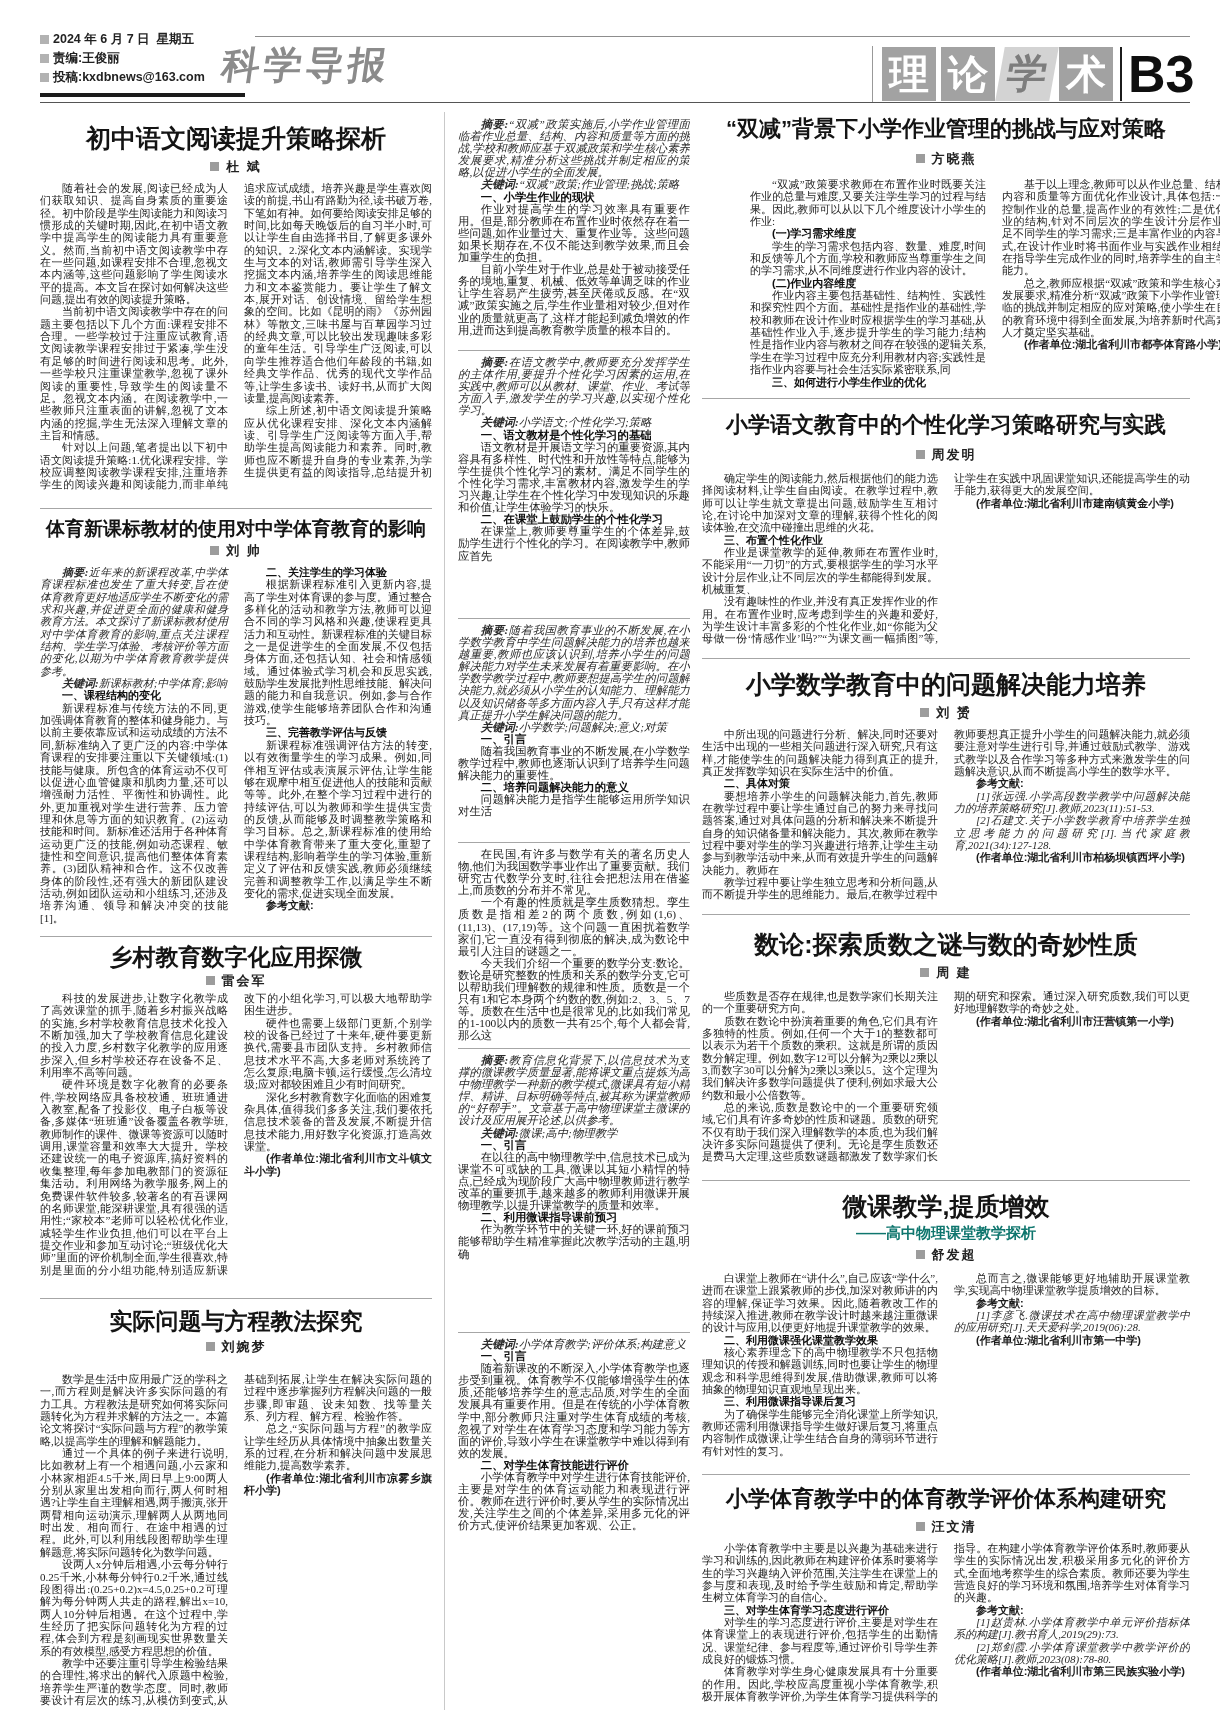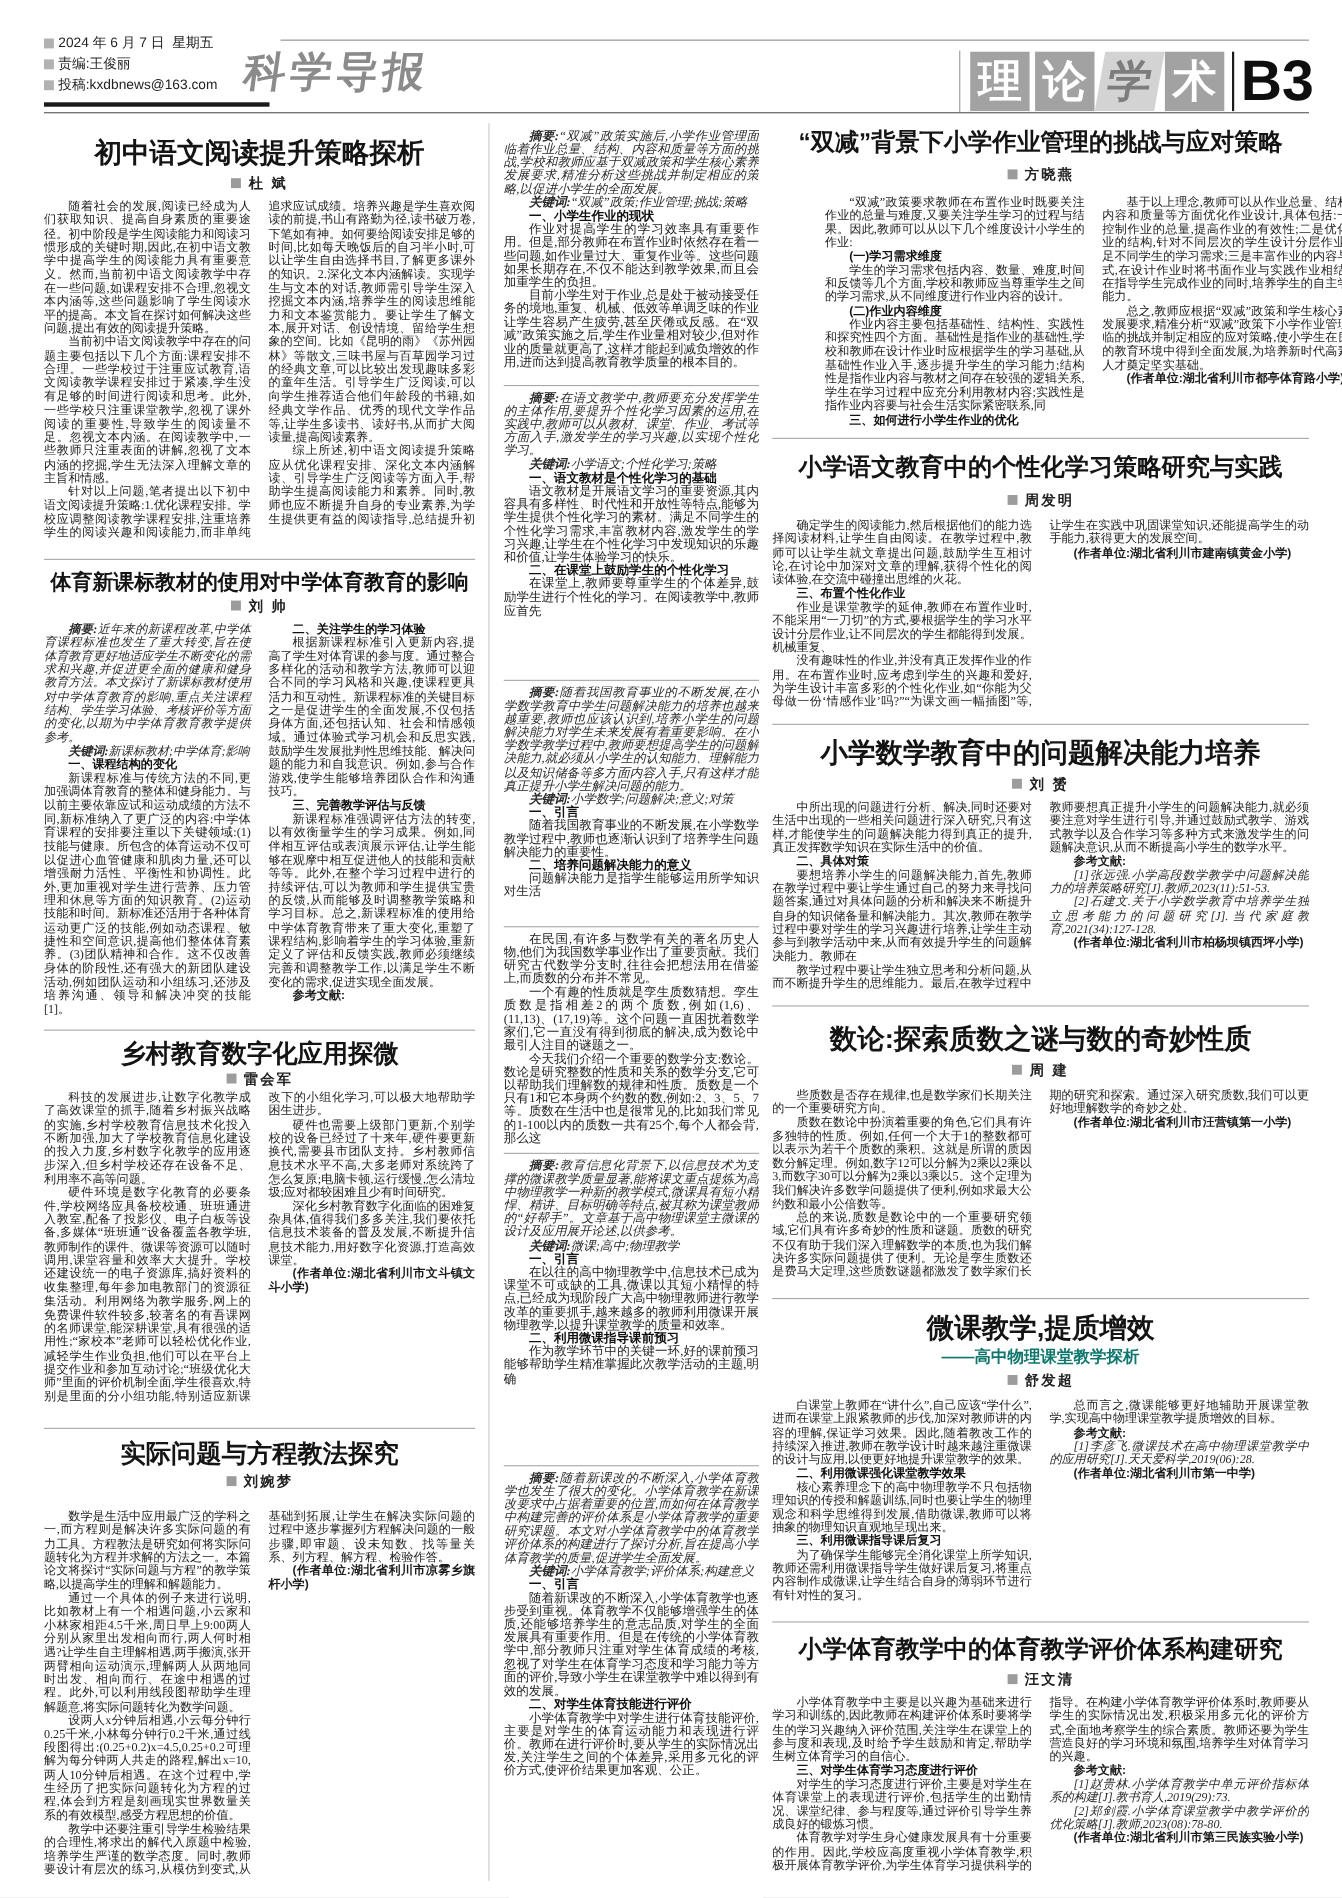--- a/index.html
+++ b/index.html
@@ -1,21 +1,21 @@
 <!DOCTYPE html>
 <html><head>
 <meta charset="utf-8">
 <style>
   html,body{margin:0;padding:0;background:#e8e8e6;}
   #page{position:relative;width:1220px;height:1725px;background:#ffffff;margin:0 auto;overflow:hidden;
         font-family:"Liberation Serif",serif;color:#1e1e1e;}
   
   .hdr-line{position:absolute;height:1px;background:#8d8d8d;}
   .hdr-info{position:absolute;left:40px;top:30px;width:205px;font-family:"Liberation Sans",sans-serif;
-            font-size:12.5px;font-weight:normal;color:#222;line-height:19px;}
+            font-size:12.5px;font-weight:bold;color:#222;line-height:19px;}
   .hdr-info .sq{display:inline-block;width:9px;height:9px;background:#b2b2b2;margin-right:4px;vertical-align:-1px;}
   .hdr-bar{position:absolute;left:40px;top:93px;width:205px;height:4px;background:#1b1b1b;}
   .masthead{position:absolute;left:222px;top:40px;font-size:38px;font-weight:bold;color:#8b8b8b;
             letter-spacing:4px;transform:skewX(-8deg);font-family:"Liberation Serif",serif;}
   .badge{position:absolute;top:46px;height:56px;display:flex;align-items:center;}
   .badge .blk{width:54px;height:54px;background:#a2a2a2;color:#fff;font-family:"Liberation Sans",sans-serif;
               font-weight:bold;font-size:40px;line-height:54px;text-align:center;margin-right:5px;}
   .badge .blk.cal{background:#d3d3d3;color:#7d7d7d;transform:skewX(-10deg);font-family:"Liberation Serif",serif;}
   .badge .vsep{width:2px;height:54px;background:#1b1b1b;margin:0 6px 0 2px;}
   .badge .pageno{font-family:"Liberation Sans",sans-serif;font-weight:bold;font-size:52px;color:#0f0f0f;}
@@ -107,20 +107,21 @@
 
   <div class="hline" style="left:40px;top:1298px;width:392px;"></div>
 
   <div class="art-title" style="left:40px;top:1306px;width:392px;font-size:23px;text-align:center;">实际问题与方程教法探究</div>
   <div class="author" style="left:40px;top:1338px;width:392px;"><span class="sq"></span><span>刘婉梦</span></div>
   <div class="cols" style="left:40px;top:1360px;width:392px;height:340px;margin-top:13px;">
       <p class="t-p">数学是生活中应用最广泛的学科之一,而方程则是解决许多实际问题的有力工具。方程教法是研究如何将实际问题转化为方程并求解的方法之一。本篇论文将探讨“实际问题与方程”的教学策略,以提高学生的理解和解题能力。</p>
       <p class="t-p">通过一个具体的例子来进行说明,比如教材上有一个相遇问题,小云家和小林家相距4.5千米,周日早上9:00两人分别从家里出发相向而行,两人何时相遇?让学生自主理解相遇,两手搬演,张开两臂相向运动演示,理解两人从两地同时出发、相向而行、在途中相遇的过程。此外,可以利用线段图帮助学生理解题意,将实际问题转化为数学问题。</p>
       <p class="t-p">设两人x分钟后相遇,小云每分钟行0.25千米,小林每分钟行0.2千米,通过线段图得出:(0.25+0.2)x=4.5,0.25+0.2可理解为每分钟两人共走的路程,解出x=10,两人10分钟后相遇。在这个过程中,学生经历了把实际问题转化为方程的过程,体会到方程是刻画现实世界数量关系的有效模型,感受方程思想的价值。</p>
       <p class="t-p">教学中还要注重引导学生检验结果的合理性,将求出的解代入原题中检验,培养学生严谨的数学态度。同时,教师要设计有层次的练习,从模仿到变式,从基础到拓展,让学生在解决实际问题的过程中逐步掌握列方程解决问题的一般步骤,即审题、设未知数、找等量关系、列方程、解方程、检验作答。</p>
+      <p class="t-p">总之,“实际问题与方程”的教学应让学生经历从具体情境中抽象出数量关系的过程,在分析和解决问题中发展思维能力,提高数学素养。</p>
       <p class="t-unit">(作者单位:湖北省利川市凉雾乡旗杆小学)</p>
     </div>
 
   <div class="cols single" style="left:458px;top:118px;width:232px;height:228px;font-size:11.4px;line-height:12.1px;">
       <p class="t-abs"><b>摘要:</b>“双减”政策实施后,小学作业管理面临着作业总量、结构、内容和质量等方面的挑战,学校和教师应基于双减政策和学生核心素养发展要求,精准分析这些挑战并制定相应的策略,以促进小学生的全面发展。</p>
       <p class="t-kw"><b>关键词:</b>“双减”政策;作业管理;挑战;策略</p>
       <p class="t-h">一、小学生作业的现状</p>
       <p class="t-p">作业对提高学生的学习效率具有重要作用。但是,部分教师在布置作业时依然存在着一些问题,如作业量过大、重复作业等。这些问题如果长期存在,不仅不能达到教学效果,而且会加重学生的负担。</p>
       <p class="t-p">目前小学生对于作业,总是处于被动接受任务的境地,重复、机械、低效等单调乏味的作业让学生容易产生疲劳,甚至厌倦或反感。在“双减”政策实施之后,学生作业量相对较少,但对作业的质量就更高了,这样才能起到减负增效的作用,进而达到提高教育教学质量的根本目的。</p>
     </div>
@@ -152,21 +153,20 @@
   <div class="cols single" style="left:458px;top:1054px;width:232px;height:272px;font-size:11.4px;line-height:12.1px;">
       <p class="t-abs"><b>摘要:</b>教育信息化背景下,以信息技术为支撑的微课教学质量显著,能将课文重点提炼为高中物理教学一种新的教学模式,微课具有短小精悍、精讲、目标明确等特点,被其称为课堂教师的“好帮手”。文章基于高中物理课堂主微课的设计及应用展开论述,以供参考。</p>
       <p class="t-kw"><b>关键词:</b>微课;高中;物理教学</p>
       <p class="t-h">一、引言</p>
       <p class="t-p">在以往的高中物理教学中,信息技术已成为课堂不可或缺的工具,微课以其短小精悍的特点,已经成为现阶段广大高中物理教师进行教学改革的重要抓手,越来越多的教师利用微课开展物理教学,以提升课堂教学的质量和效率。</p>
       <p class="t-h">二、利用微课指导课前预习</p>
       <p class="t-p">作为教学环节中的关键一环,好的课前预习能够帮助学生精准掌握此次教学活动的主题,明确</p>
     </div>
   <div class="hline" style="left:458px;top:1332px;width:232px;"></div>
   <div class="cols single" style="left:458px;top:1338px;width:232px;height:372px;font-size:11.4px;line-height:12.1px;">
-      <p class="t-abs"><b>摘要:</b>随着新课改的不断深入,小学体育教学也发生了很大的变化。小学体育教学在新课改要求中占据着重要的位置,而如何在体育教学中构建完善的评价体系是小学体育教学的重要研究课题。本文对小学体育教学中的体育教学评价体系的构建进行了探讨分析,旨在提高小学体育教学的质量,促进学生全面发展。</p>
       <p class="t-kw"><b>关键词:</b>小学体育教学;评价体系;构建意义</p>
       <p class="t-h">一、引言</p>
       <p class="t-p">随着新课改的不断深入,小学体育教学也逐步受到重视。体育教学不仅能够增强学生的体质,还能够培养学生的意志品质,对学生的全面发展具有重要作用。但是在传统的小学体育教学中,部分教师只注重对学生体育成绩的考核,忽视了对学生在体育学习态度和学习能力等方面的评价,导致小学生在课堂教学中难以得到有效的发展。</p>
       <p class="t-h">二、对学生体育技能进行评价</p>
       <p class="t-p">小学体育教学中对学生进行体育技能评价,主要是对学生的体育运动能力和表现进行评价。教师在进行评价时,要从学生的实际情况出发,关注学生之间的个体差异,采用多元化的评价方式,使评价结果更加客观、公正。</p>
     </div>
 
   <div class="art-title" style="left:702px;top:114px;width:488px;font-size:22px;">“双减”背景下小学作业管理的挑战与应对策略</div>
   <div class="author" style="left:702px;top:150px;width:488px;"><span class="sq"></span><span>方晓燕</span></div>
   <div class="cols" style="left:702px;top:178px;width:488px;height:210px;margin-left:48px;">

